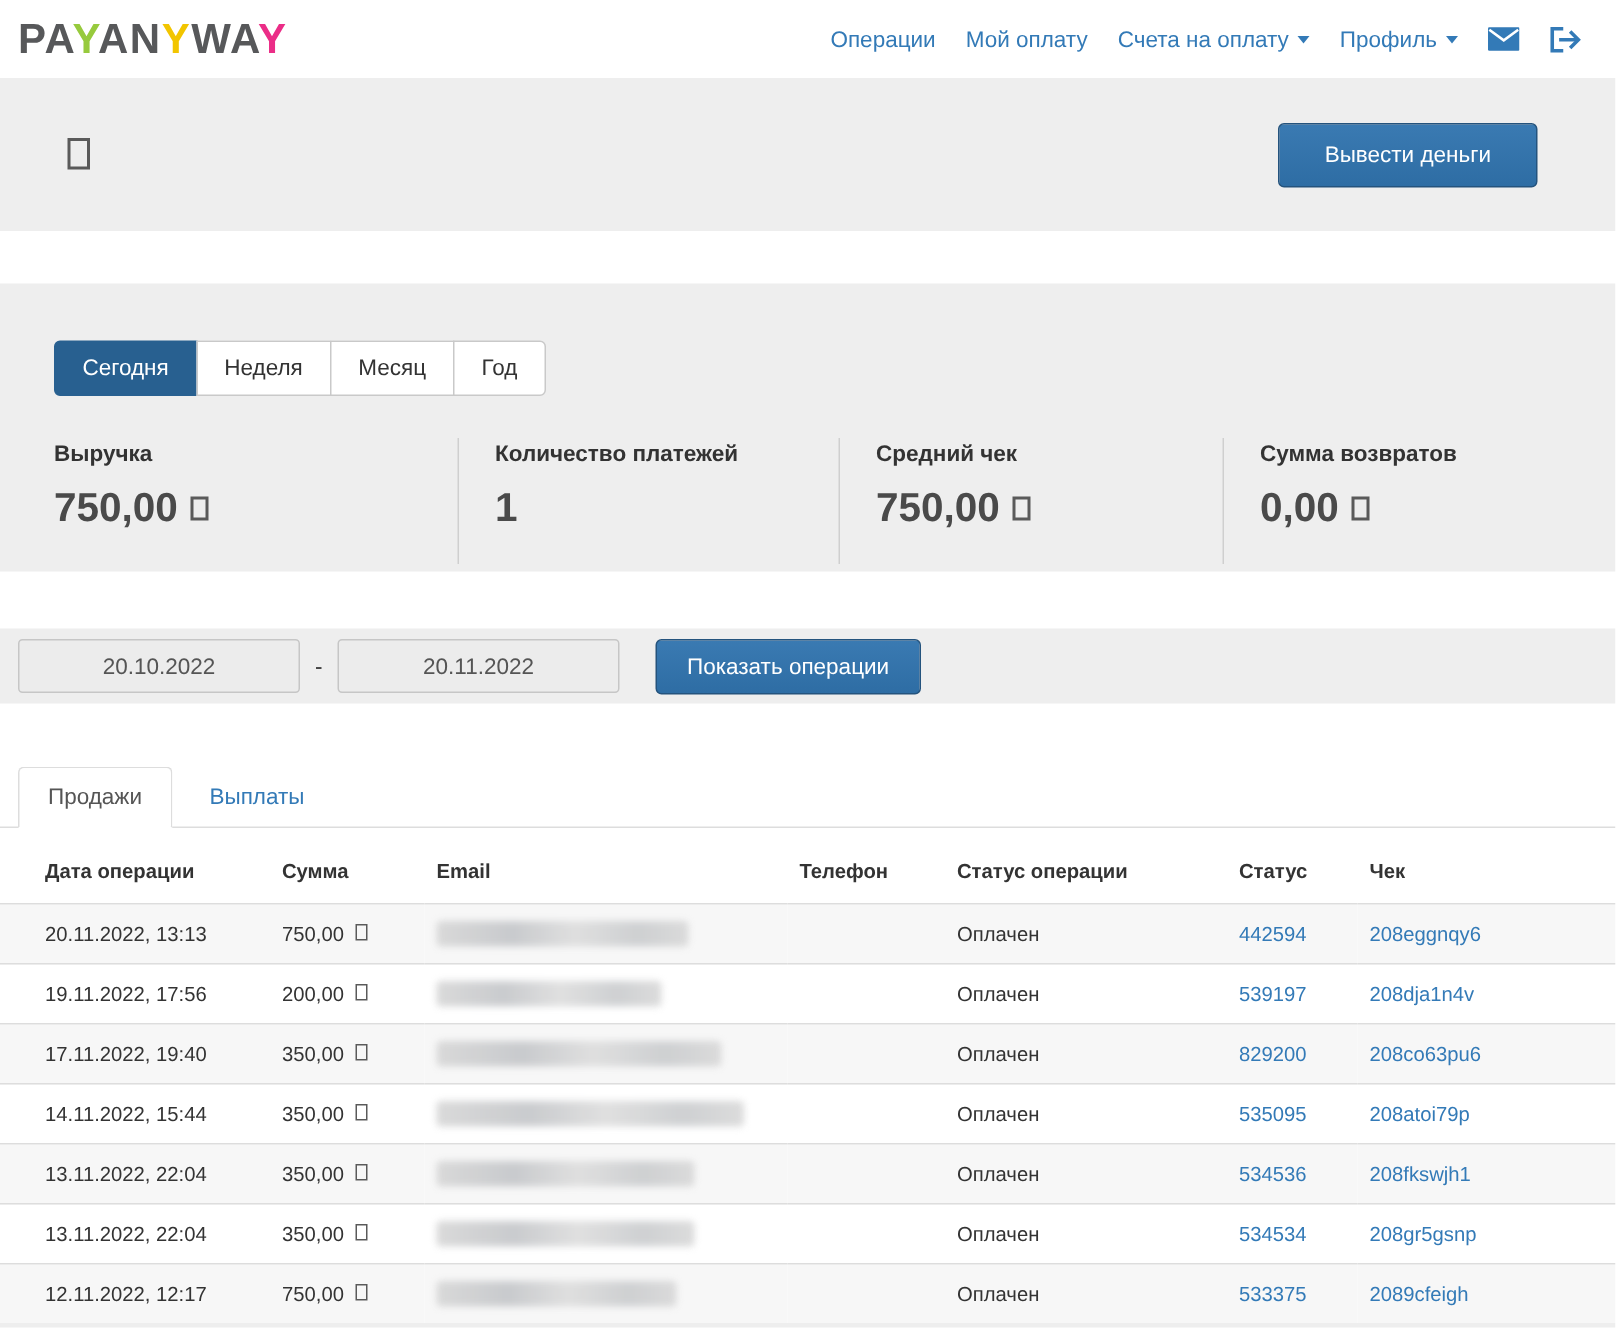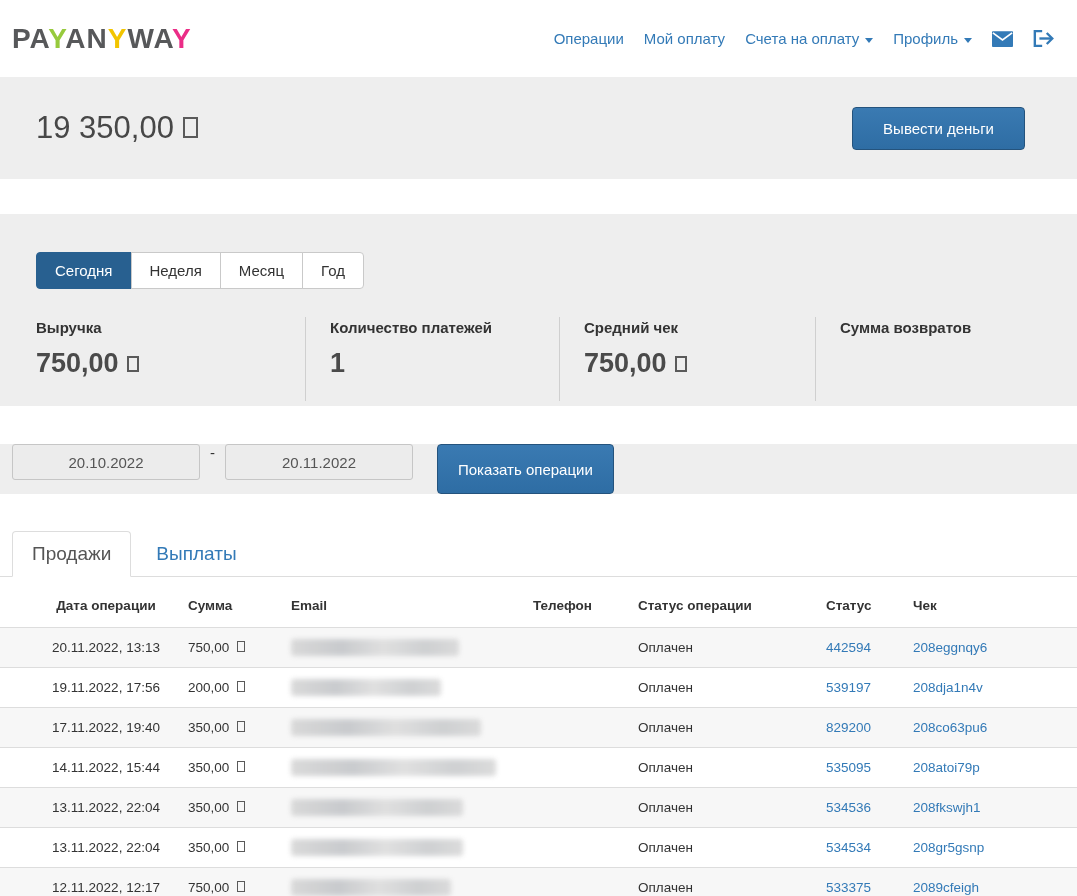--- a/index.html
+++ b/index.html
@@ -14,21 +14,21 @@
   html,body{margin:0;padding:0;}
   body{
     width:1077px;height:896px;overflow:hidden;
     font-family:"Liberation Sans", sans-serif;
     color:var(--text);background:#fff;
   }
   a{text-decoration:none;}
 
   
   .navbar{
-    height:77px;display:flex;align-items:center;justify-content:space-between;
+    height:52px;display:flex;align-items:center;justify-content:space-between;
     padding:0 22px 0 12px;background:#fff;
   }
   .logo{font-size:28px;letter-spacing:1px;font-weight:bold;cursor:pointer;white-space:nowrap;}
   .main-nav{display:flex;align-items:center;gap:20px;}
   .nav-link{color:var(--link);font-size:15px;cursor:pointer;white-space:nowrap;}
   .caret{
     display:inline-block;margin-left:6px;vertical-align:middle;
     border-left:4px solid transparent;border-right:4px solid transparent;
     border-top:5px solid var(--link);
   }
@@ -74,51 +74,51 @@
   .metric:nth-child(2){width:254px;}
   .metric:nth-child(3){width:256px;}
   .metric:nth-child(4){flex:1;}
   .m-label{font-size:15px;color:#333;}
   .m-value{font-size:27px;color:#4a4a4a;margin-top:12px;}
 
   
   .spacer38{height:38px;}
   .date-bar{
     height:50px;background:var(--section-bg);
-    display:flex;padding-left:12px;
+    display:flex;align-items:center;padding-left:12px;
   }
   .date-input{
     width:188px;height:36px;background:#ececec;border:1px solid #c6c6c6;
     border-radius:3px;text-align:center;color:#555;font-size:15px;
     font-family:"Liberation Sans", sans-serif;
   }
   .dash{margin:0 10px;color:#333;font-size:15px;}
   .btn-show{margin-left:24px;padding:9px 20px;}
 
   
   .spacer37{height:37px;}
   .tabs-row{
     display:flex;align-items:flex-end;padding-left:12px;height:46px;
     border-bottom:1px solid #ddd;
   }
-  .tab{padding:11px 19px;font-size:19px;cursor:pointer;}
+  .tab{padding:11px 19px;font-size:15px;cursor:pointer;}
   .tab.active{
     background:#fff;border:1px solid #ddd;border-bottom:1px solid #fff;
     border-radius:4px 4px 0 0;color:#555;margin-bottom:-1px;
   }
   .tab.link{color:var(--link);margin-left:6px;}
 
   
   table{width:100%;border-collapse:collapse;table-layout:fixed;font-size:13.5px;color:#333;}
   th{
     text-align:left;font-weight:bold;padding:21px 8px 14px 8px;
     border-bottom:1px solid #ddd;font-size:13.5px;
   }
   td{padding:11px 8px;border-top:1px solid #ddd;height:39px;}
-  thead th:first-child, tbody td:first-child{padding-left:40px;text-align:center;}
+  thead th:first-child, tbody td:first-child{padding-left:30px;}
   tbody tr:nth-child(odd){background:#f7f7f7;}
   tbody tr:first-child td{border-top:none;}
   td a{color:var(--link);}
   .redacted{
     display:inline-block;height:17px;border-radius:3px;vertical-align:middle;
     background:linear-gradient(90deg,#d6d6d6,#c4c6c9 30%,#dddddd 55%,#caccce 80%,#d8d8d8);
     filter:blur(2.5px);opacity:.9;
   }
   .bottom-strip{height:3px;background:var(--section-bg);}
 </style>
@@ -145,21 +145,21 @@
             <path d="M10 2H2v16h8" stroke="#337ab7" stroke-width="2.6" fill="none"></path>
             <path d="M7 10h13" stroke="#337ab7" stroke-width="2.6"></path>
             <path d="M15 4l6 6-6 6" fill="none" stroke="#337ab7" stroke-width="2.6"></path>
           </svg>
       </a>
     </nav>
   </header>
 
   <section class="balance-bar">
     <div class="balance-amount">
-      <span>19 350,00</span><span class="cur cur-lg"></span>
+      <span class="cur cur-lg"></span>
     </div>
     <button class="btn-primary btn-withdraw">Вывести деньги</button>
   </section>
 
   <div class="spacer35"></div>
 
   <section class="stats">
     <div class="period-tabs">
       <button class="ptab active">Сегодня</button>
       <button class="ptab">Неделя</button>
@@ -174,20 +174,21 @@
       <div class="metric">
         <div class="m-label">Количество платежей</div>
         <div class="m-value"><span>1</span></div>
       </div>
       <div class="metric">
         <div class="m-label">Средний чек</div>
         <div class="m-value"><span>750,00</span><span class="cur cur-md"></span></div>
       </div>
       <div class="metric">
         <div class="m-label">Сумма возвратов</div>
+        <div class="m-value"><span>0,00</span><span class="cur cur-md"></span></div>
       </div>
     </div>
   </section>
 
   <div class="spacer38"></div>
 
   <section class="date-bar">
     <input class="date-input" type="text" value="20.10.2022" style="">
     <span class="dash">-</span>
     <input class="date-input" type="text" value="20.11.2022" style="">

